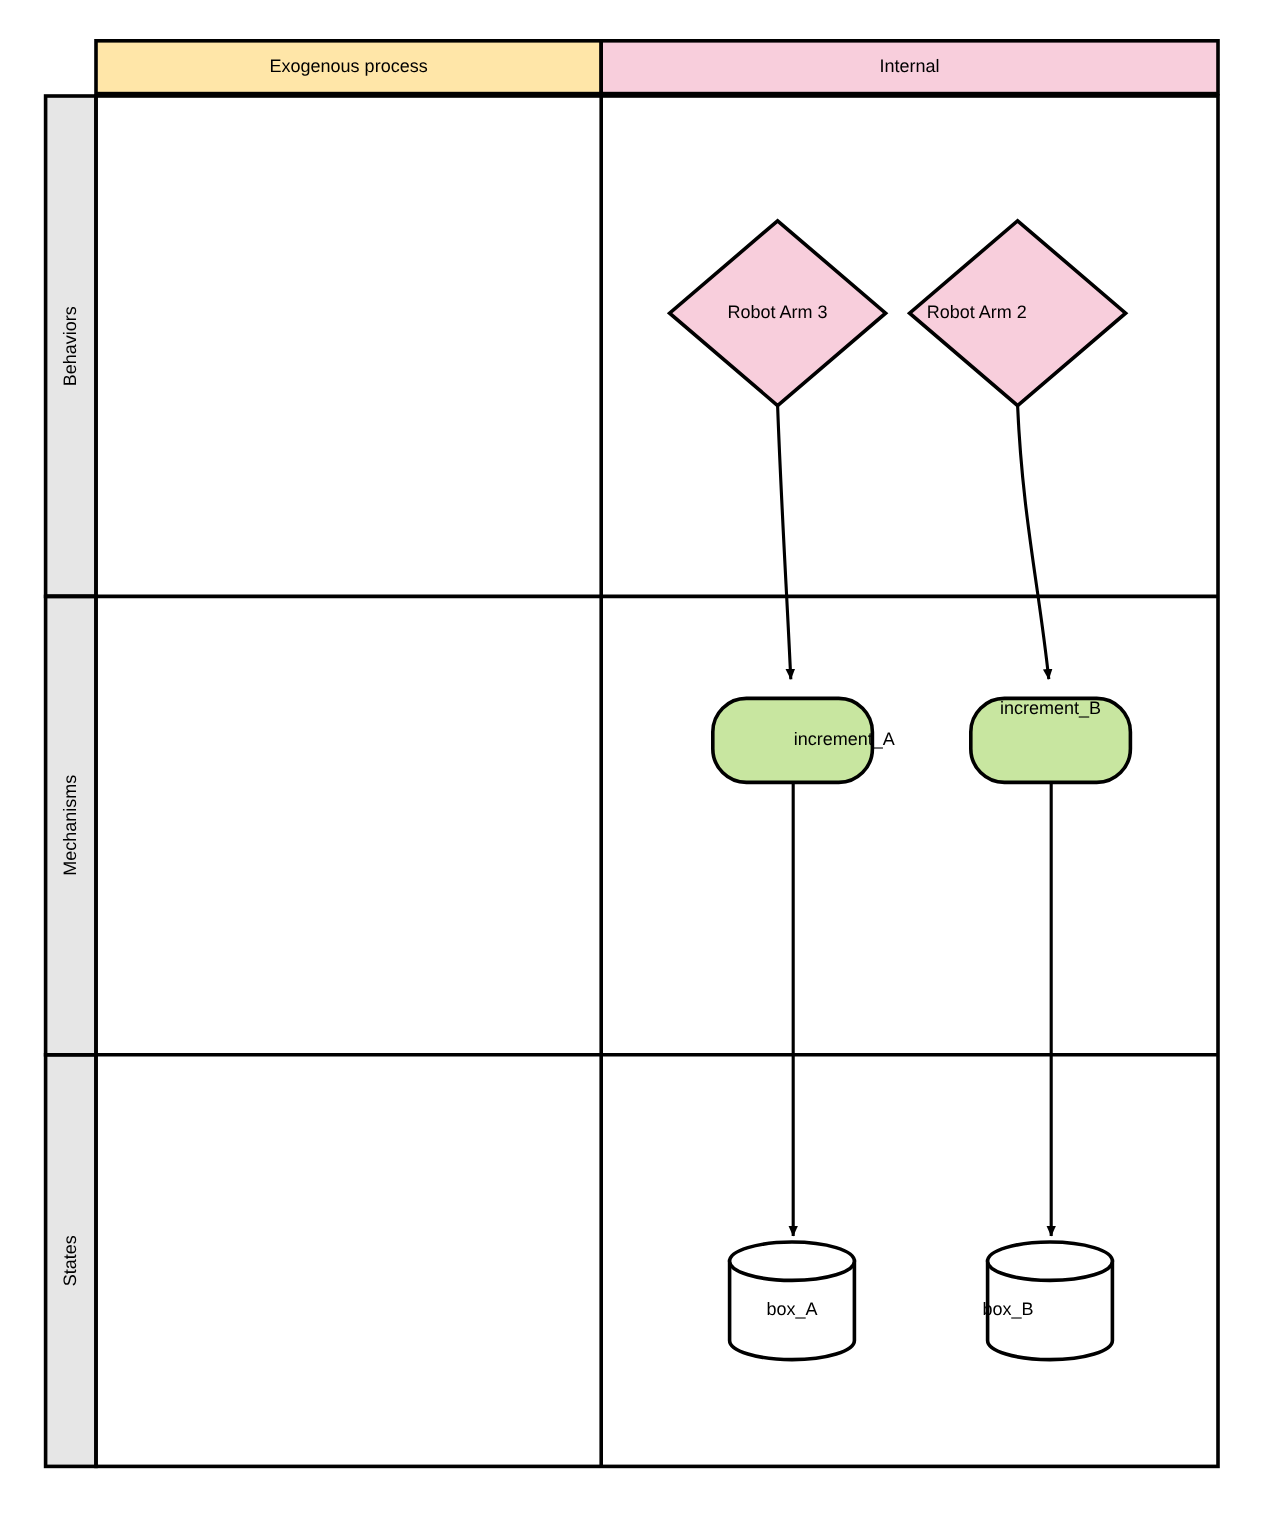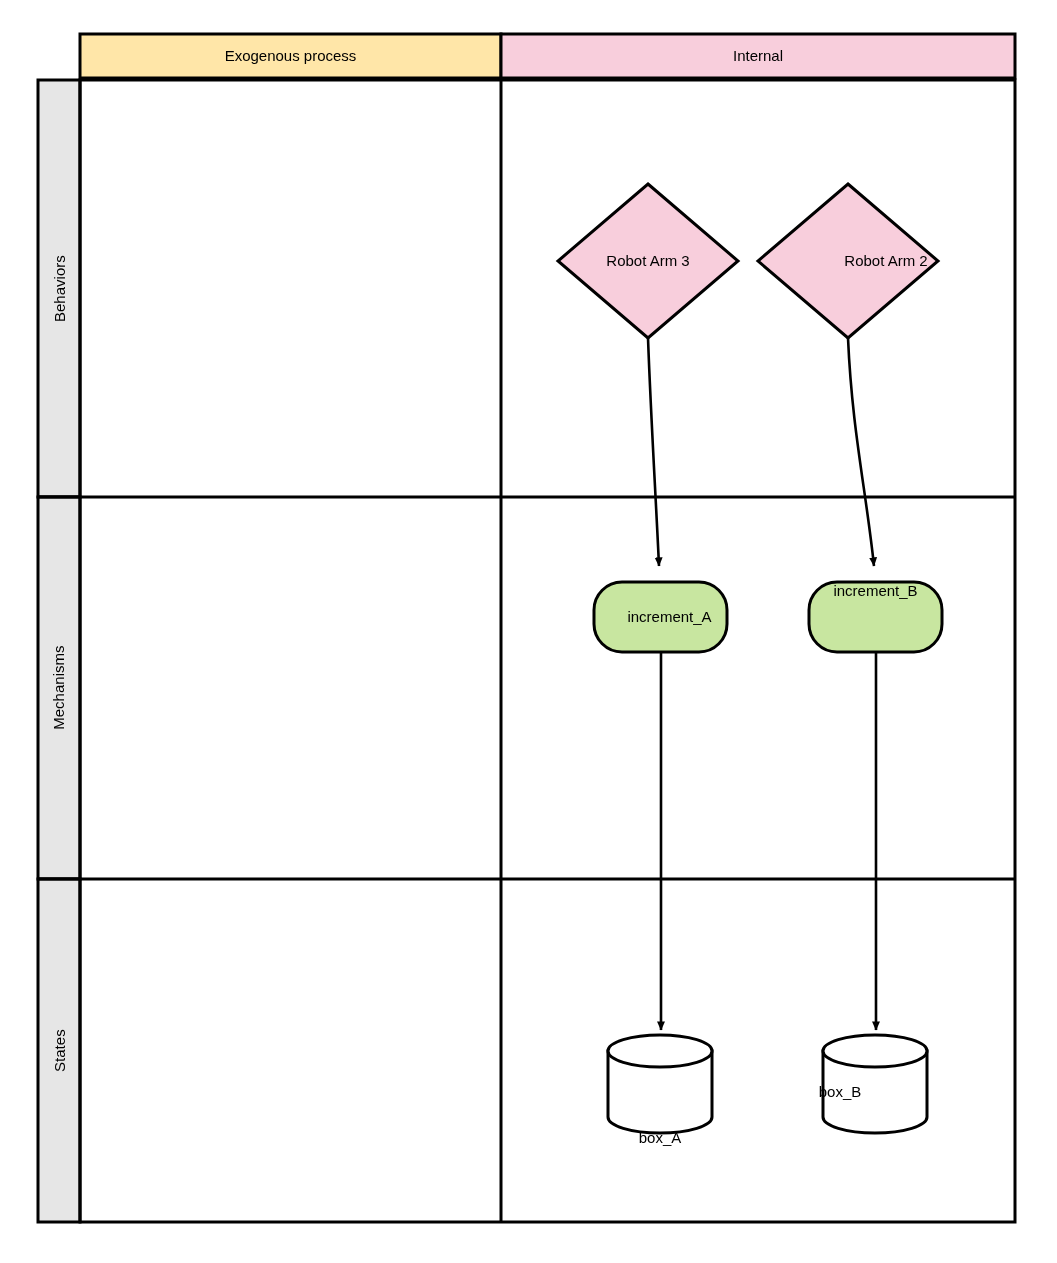--- a/index.html
+++ b/index.html
@@ -76,21 +76,21 @@
     <span class="vert">Behaviors</span>
   </div>
   <div class="lbl row-title" style="left:38px;top:497px;width:42px;height:382px;">
     <span class="vert">Mechanisms</span>
   </div>
   <div class="lbl row-title" style="left:38px;top:879px;width:42px;height:343px;">
     <span class="vert">States</span>
   </div>
 
   <div class="lbl node-label" style="left:558px;top:246px;width:180px;height:30px;">Robot Arm 3</div>
-  <div class="lbl node-label" style="left:796px;top:246px;width:180px;height:30px;">Robot Arm 2</div>
+  <div class="lbl node-label" style="left:724px;top:246px;width:180px;height:30px;">Robot Arm 2</div>
 
-  <div class="lbl node-label" style="left:594px;top:602px;width:151px;height:30px;">increment_A</div>
+  <div class="lbl node-label" style="left:628px;top:602px;width:151px;height:30px;">increment_A</div>
   <div class="lbl node-label" style="left:809px;top:576px;width:133px;height:30px;">increment_B</div>
 
-  <div class="lbl node-label" style="left:608px;top:1123px;width:104px;height:30px;">box_A</div>
+  <div class="lbl node-label" style="left:608px;top:1077px;width:104px;height:30px;">box_A</div>
   <div class="lbl node-label" style="left:788px;top:1077px;width:104px;height:30px;">box_B</div>
 
 </div>
 
 </body></html>

